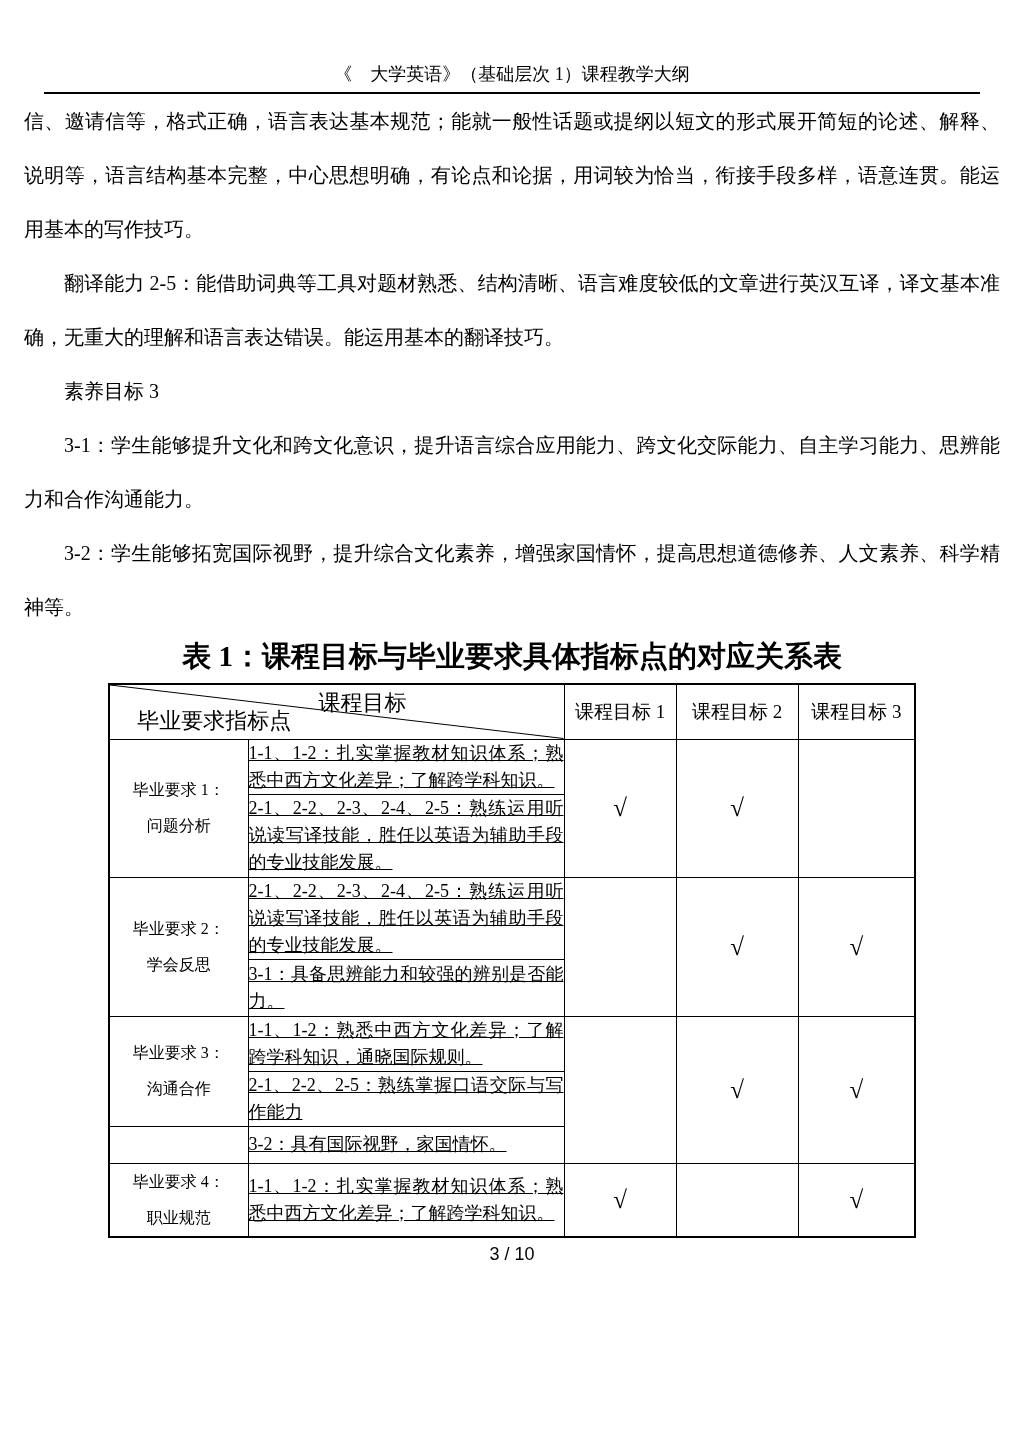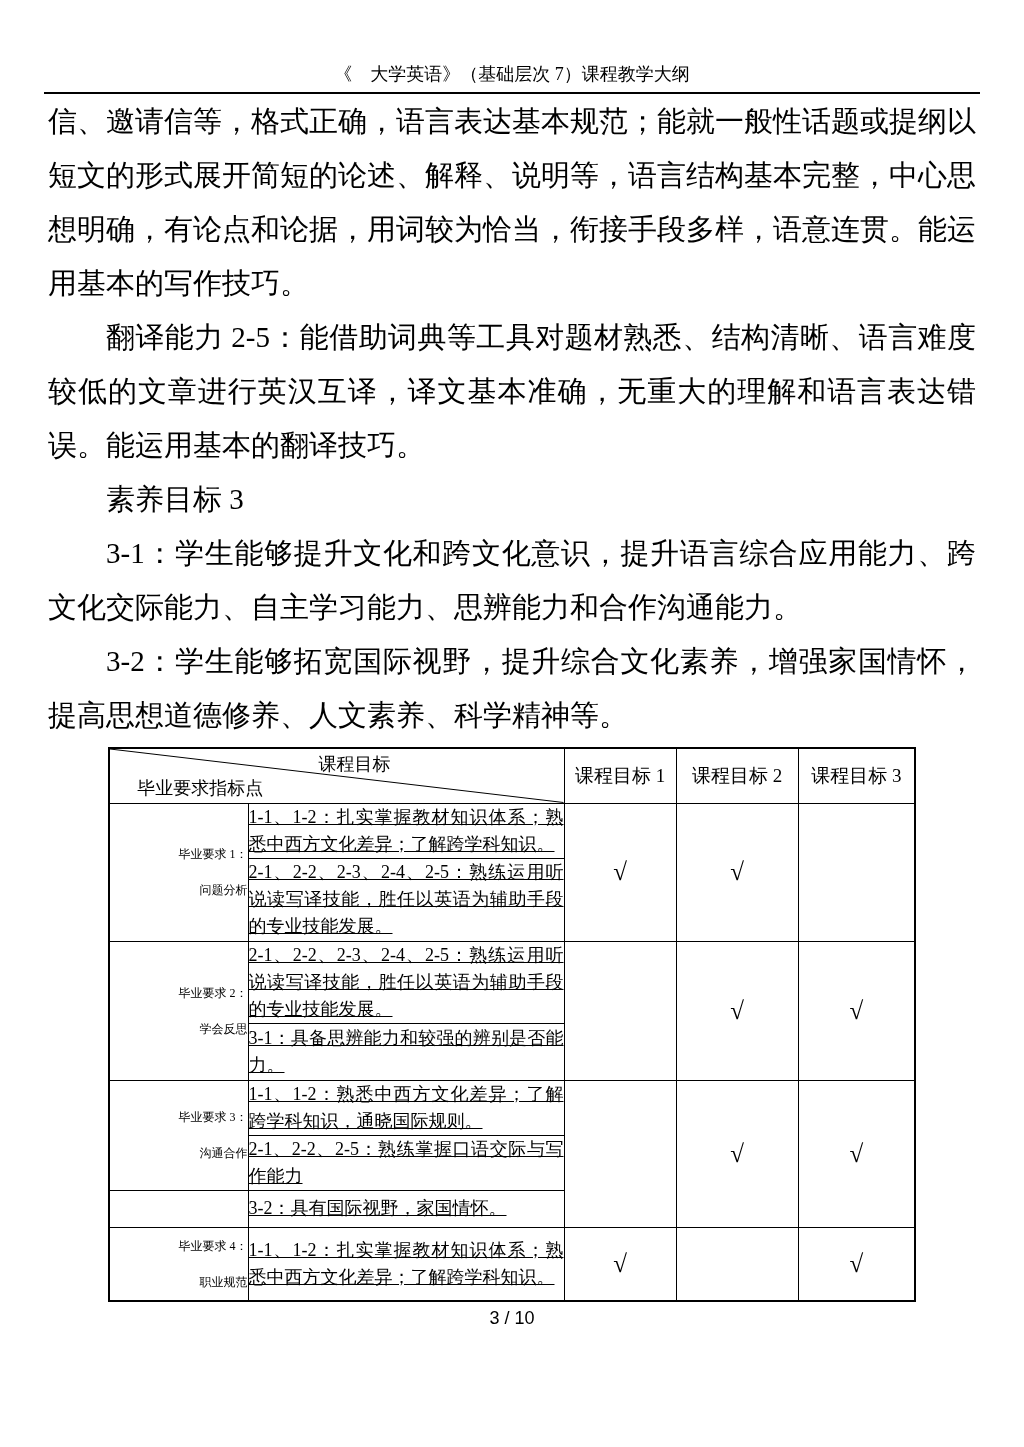--- a/index.html
+++ b/index.html
@@ -11,51 +11,51 @@
     overflow: hidden; position: relative;
   }
   .page-header {
     margin: 0 44px;
     padding-top: 62px; padding-bottom: 6px;
     border-bottom: 2px solid #000;
     text-align: center;
     font-size: 18px; line-height: 24px;
   }
   .body-text {
-    margin: 0 48px;
-    font-size: 29px; line-height: 54px;
+    margin: 0 24px;
+    font-size: 20px; line-height: 54px;
     text-align: justify; text-justify: inter-ideograph;
   }
   .body-text p { margin: 0; }
   .indent { text-indent: 2em; }
   .lead { font-weight: normal; }
   .table-title {
     text-align: center; font-weight: bold;
     font-size: 29px; line-height: 44px;
   }
   table.mapping {
     width: 806px; margin: 5px auto 0;
     border-collapse: collapse; table-layout: fixed;
     border: 2px solid #000;
     font-size: 18px;
   }
   table.mapping td, table.mapping th {
     border: 1px solid #000; padding: 0; vertical-align: middle;
     font-weight: normal;
   }
   th.diag {
-    position: relative; font-weight: bold; font-size: 18px; padding: 0;
+    position: relative; font-weight: bold; font-size: 22px; padding: 0;
   }
   th.diag svg { position: absolute; inset: 0; width: 100%; height: 100%; }
   .diag-top { position: absolute; top: 3px; left: 46%; white-space: nowrap; }
   .diag-bottom { position: absolute; bottom: 3px; left: 6%; white-space: nowrap; }
   th.obj { font-weight: bold; font-size: 19px; text-align: center; }
   td.lab {
-    text-align: right; line-height: 36px; white-space: pre-line;
-    font-size: 12px;
+    text-align: center; line-height: 36px; white-space: pre-line;
+    font-size: 16px;
   }
   td.ind {
     text-align: justify; text-justify: inter-ideograph;
     padding: 2px 6px; line-height: 27px; text-decoration: underline;
   }
   td.chk { text-align: center; font-size: 25px; }
   .page-footer {
     margin-top: 4px; text-align: center;
     font-family: "Liberation Sans", "DejaVu Sans", sans-serif;
     font-size: 18px; line-height: 24px;
@@ -63,31 +63,32 @@
   .h55 { height: 55px; } .h54 { height: 54px; } .h83 { height: 83px; }
   .h80 { height: 80px; } .h57 { height: 57px; } .h37 { height: 37px; }
   .h53 { height: 53px; }
 </style>
 </head>
 <body>
 
 <div class="page">
 
   <div class="page-header">
-    <span>《　大学英语》（基础层次 7）课程教学大纲</span>
+    <span>《　大学英语》（基础层次 1）课程教学大纲</span>
   </div>
 
   <div class="body-text">
     <p><span>信、邀请信等，格式正确，语言表达基本规范；能就一般性话题或提纲以短文的形式展开简短的论述、解释、说明等，语言结构基本完整，中心思想明确，有论点和论据，用词较为恰当，衔接手段多样，语意连贯。能运用基本的写作技巧。</span></p>
     <p class="indent"><span class="lead">翻译能力 2-5：</span><span>能借助词典等工具对题材熟悉、结构清晰、语言难度较低的文章进行英汉互译，译文基本准确，无重大的理解和语言表达错误。能运用基本的翻译技巧。</span></p>
     <p class="indent"><span class="lead">素养目标 3</span></p>
     <p class="indent"><span class="lead">3-1：</span><span>学生能够提升文化和跨文化意识，提升语言综合应用能力、跨文化交际能力、自主学习能力、思辨能力和合作沟通能力。</span></p>
     <p class="indent"><span class="lead">3-2：</span><span>学生能够拓宽国际视野，提升综合文化素养，增强家国情怀，提高思想道德修养、人文素养、科学精神等。</span></p>
   </div>
 
+  <div class="table-title">表 1：课程目标与毕业要求具体指标点的对应关系表</div>
 
   <table class="mapping">
     <colgroup>
       <col style="width:139px">
       <col style="width:316px">
       <col style="width:112px">
       <col style="width:122px">
       <col style="width:117px">
     </colgroup>
     <tbody>

